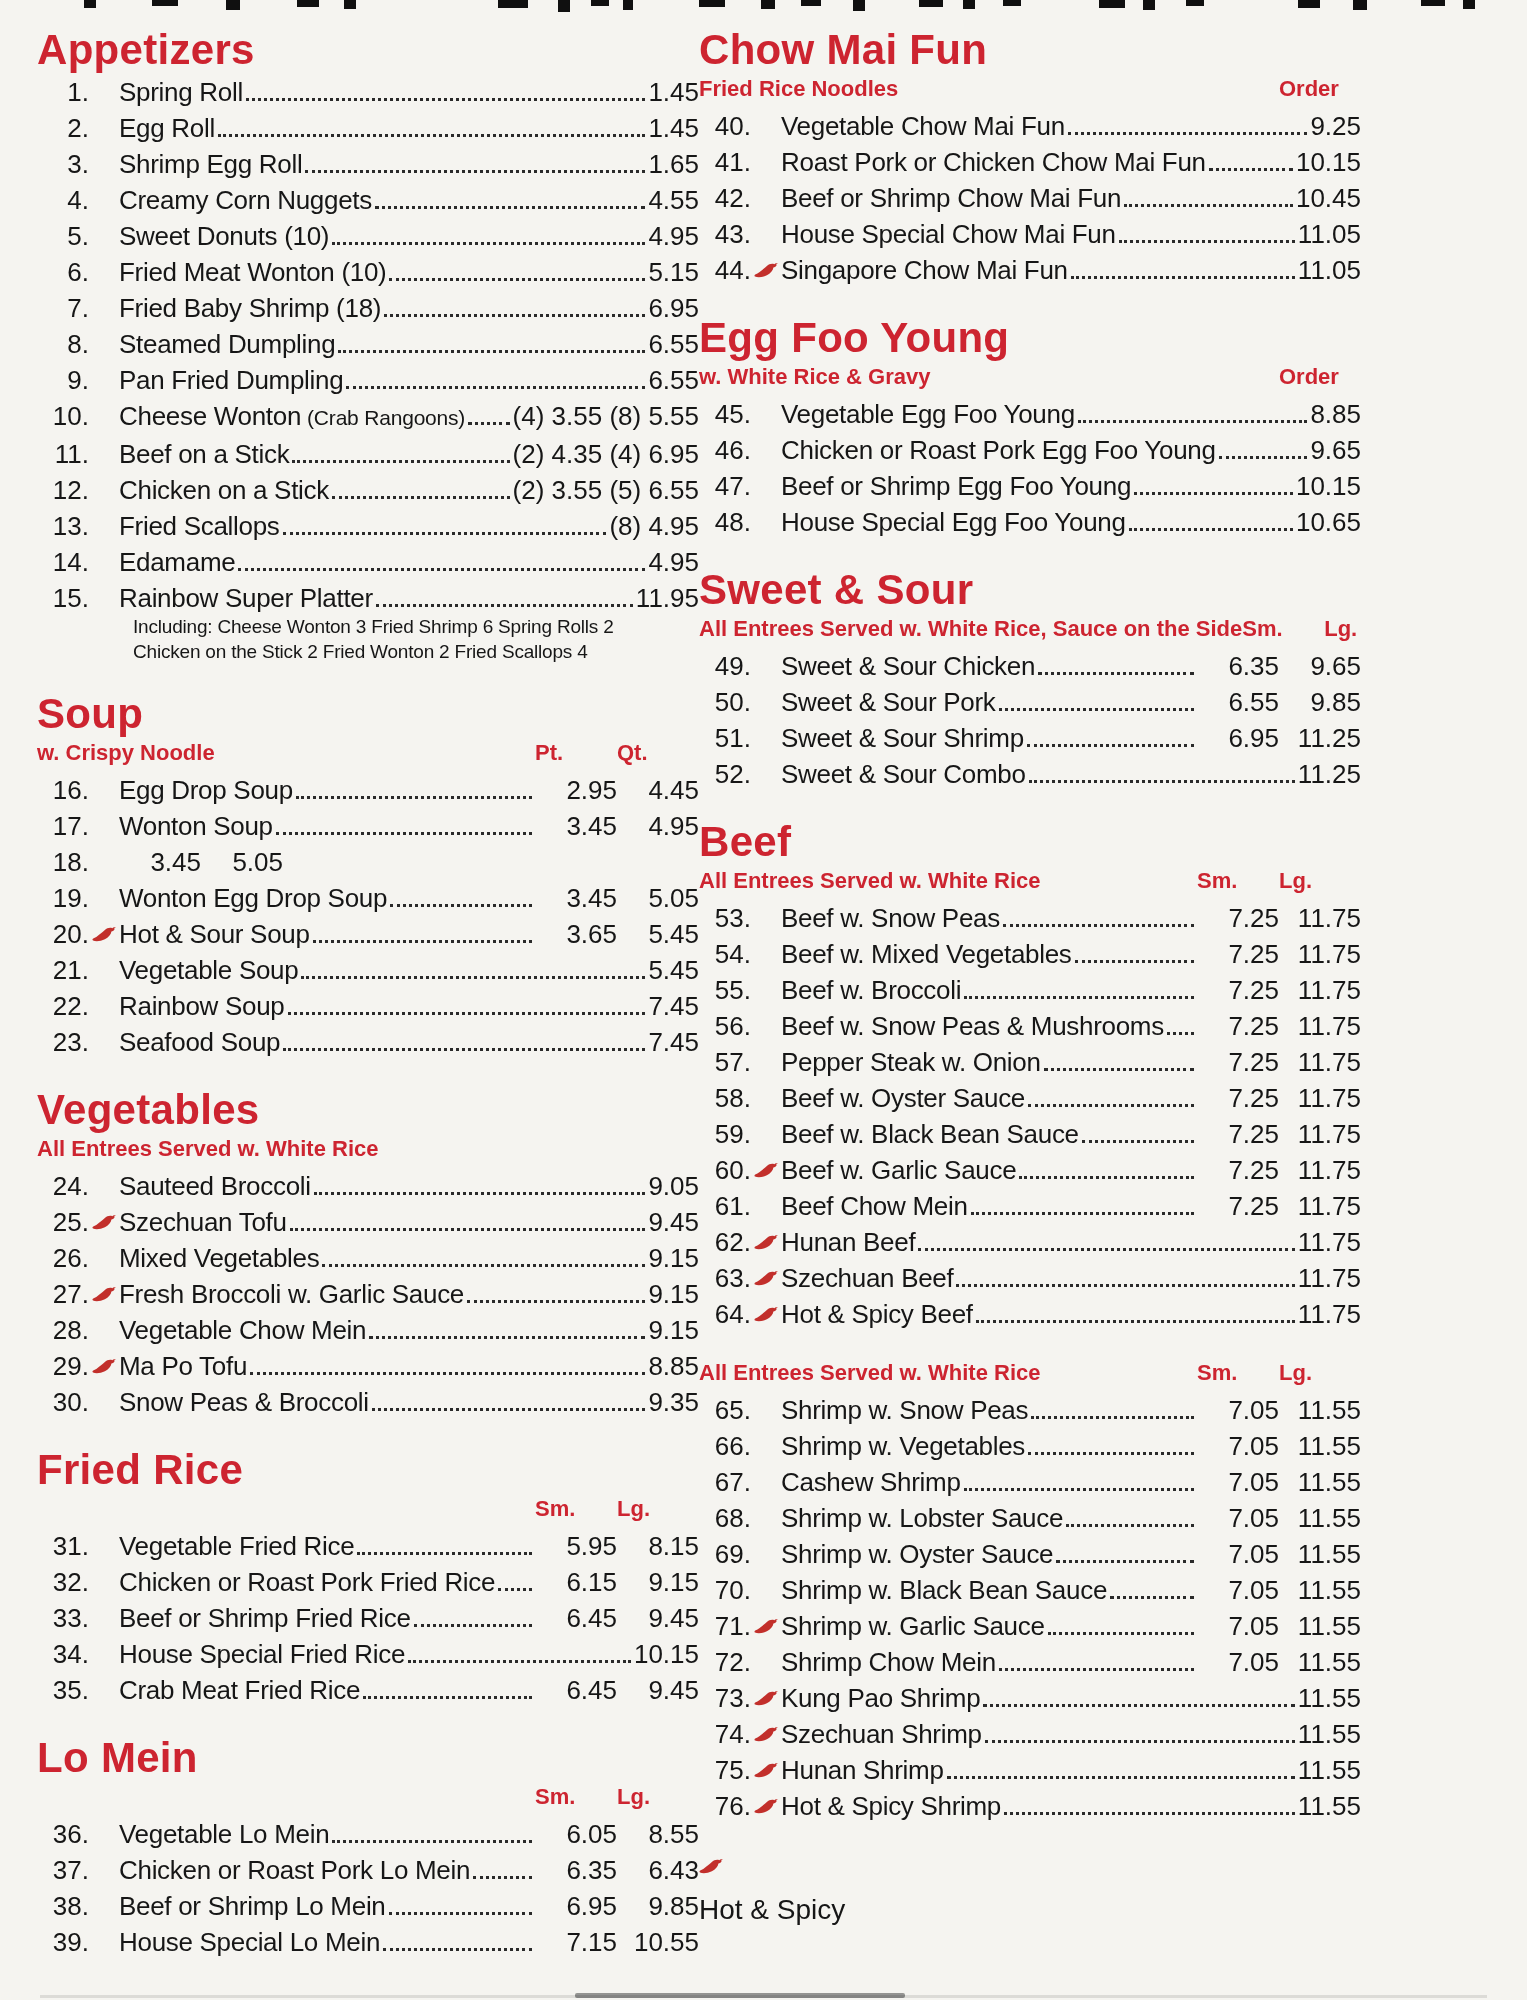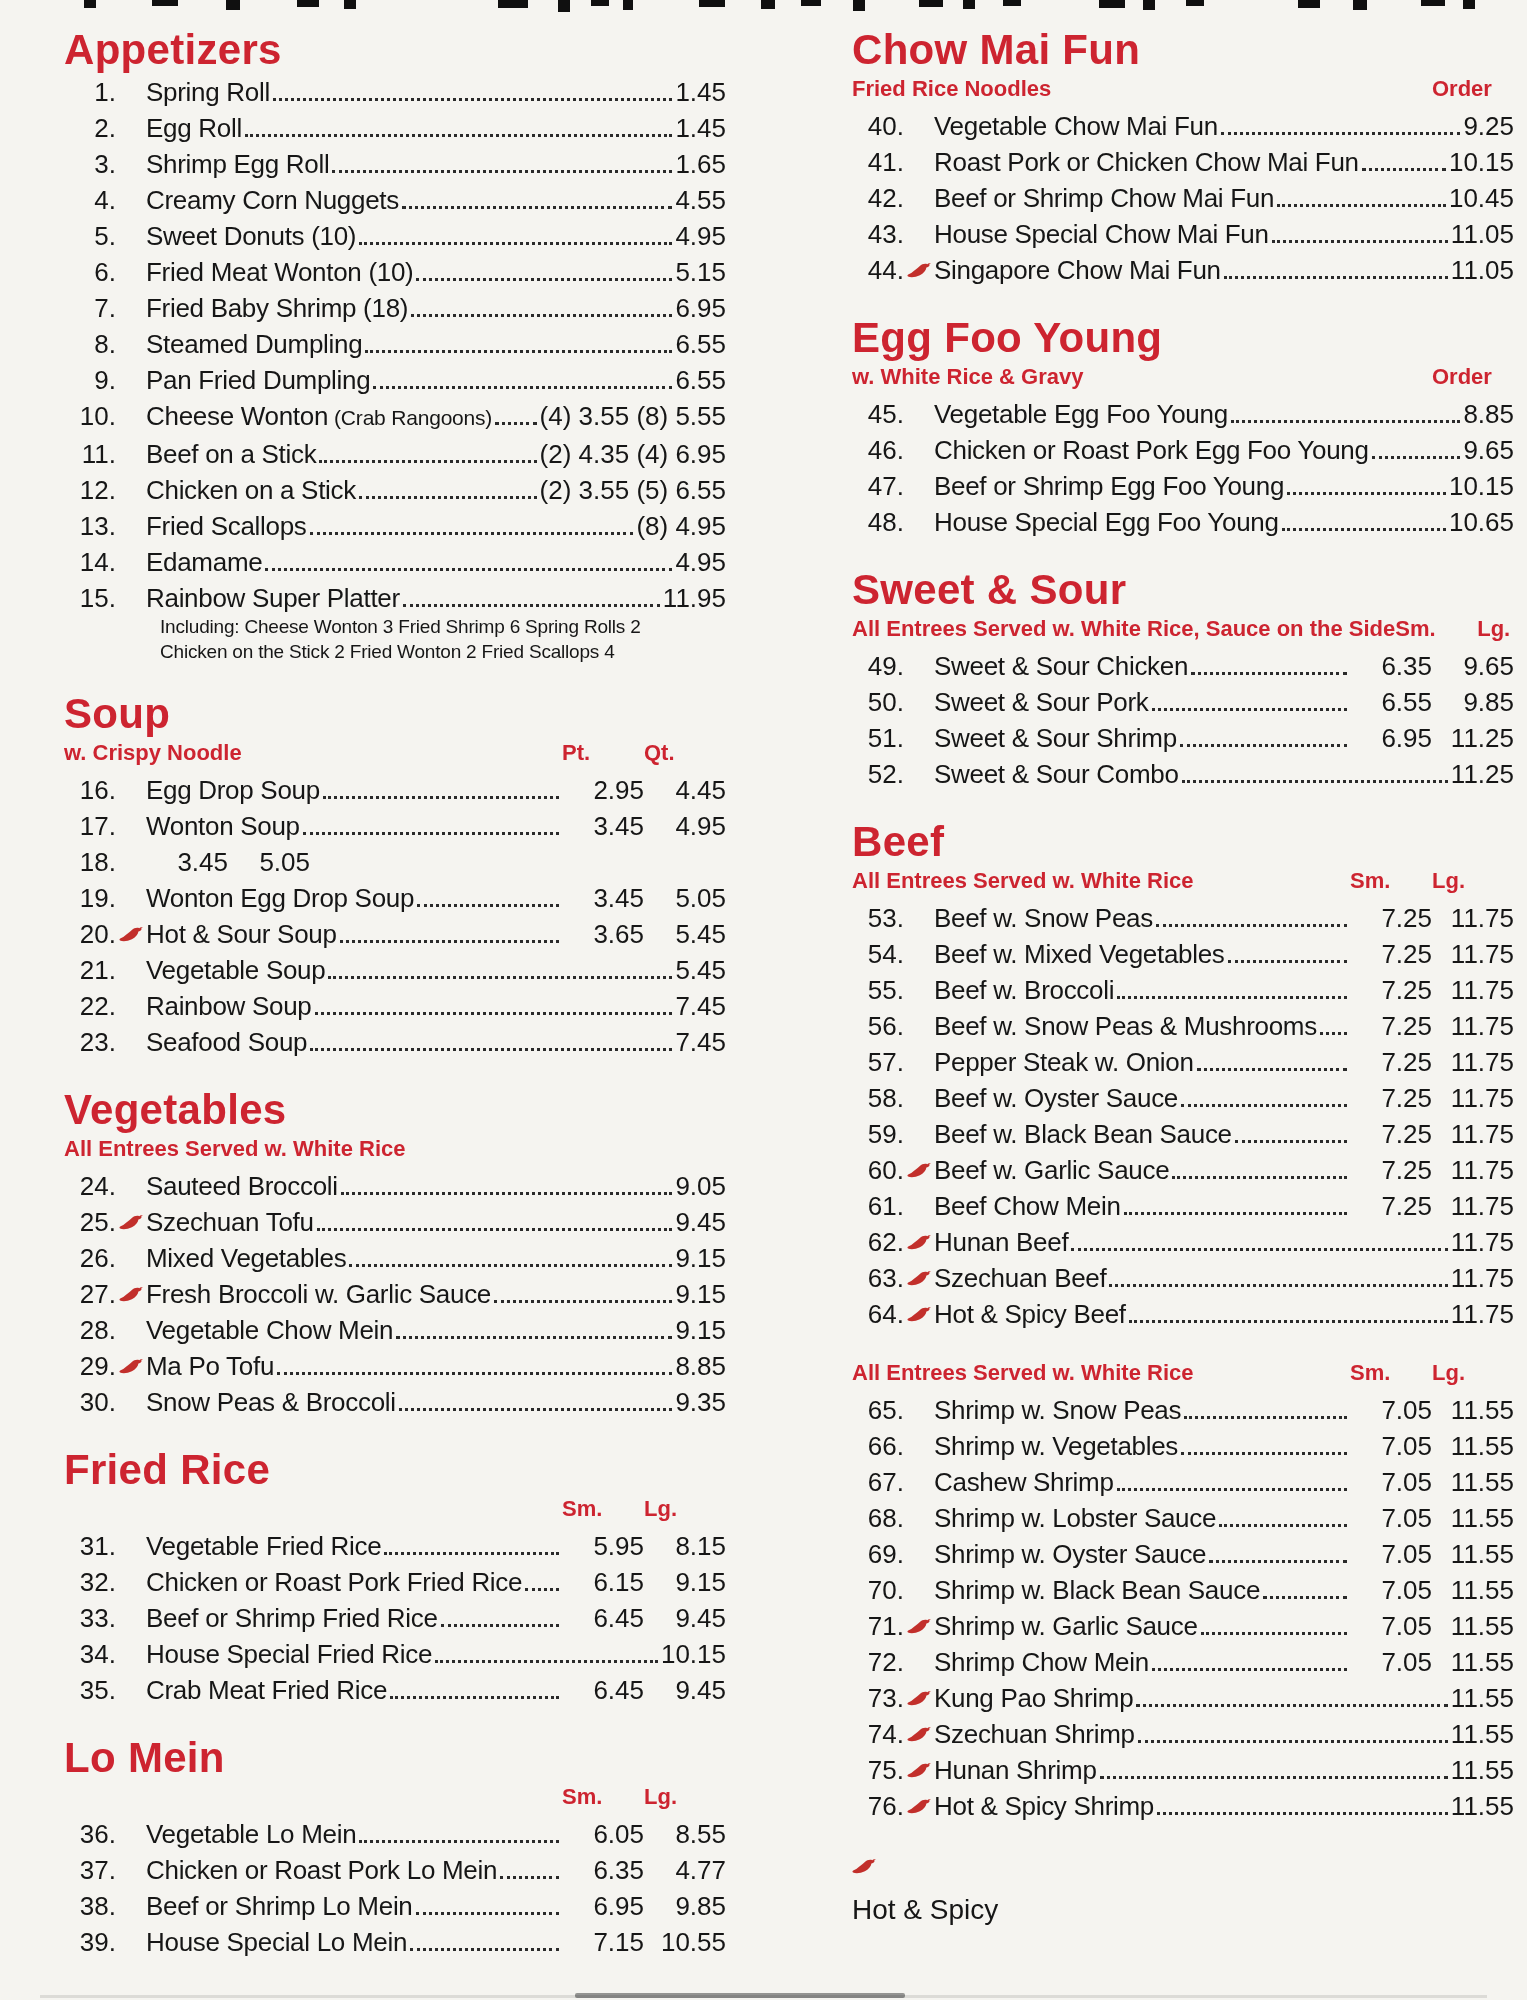--- a/index.html
+++ b/index.html
@@ -9,21 +9,21 @@
     --bg:#f5f4f0;
   }
   *{box-sizing:border-box;}
   html,body{margin:0;padding:0;}
   body{
     width:1527px;height:2000px;position:relative;overflow:hidden;
     background:var(--bg);
     color:var(--ink);
     font-family:"Liberation Sans", sans-serif;
   }
-  .page{position:absolute;inset:0;padding:26px 20px 0 64px;display:flex;gap:126px;}
+  .page{position:absolute;inset:0;padding:26px 20px 0 37px;display:flex;}
   .col{width:662px;flex:none;}
   .section{margin-bottom:26px;}
   .title{margin:0;font-size:42px;line-height:48px;font-weight:700;color:var(--accent);letter-spacing:.3px;}
   .subrow{display:flex;align-items:baseline;font-weight:700;color:var(--accent);font-size:22px;line-height:30px;margin-bottom:4px;}
   .sub{flex:none;}
   .spacer{flex:1;}
   .h1,.h2{flex:none;width:82px;text-align:left;}
   .item{display:flex;align-items:baseline;font-size:26px;line-height:36px;white-space:nowrap;}
   .num{flex:none;width:52px;text-align:right;}
   .pep{flex:none;width:30px;padding-left:3px;}
@@ -380,21 +380,21 @@
           <span class="dots"></span>
           <span class="p1">6.05</span>
           <span class="p2">8.55</span>
         </div>
         <div class="item">
           <span class="num">37.</span>
           <span class="pep"></span>
           <span class="name">Chicken or Roast Pork Lo Mein</span>
           <span class="dots"></span>
           <span class="p1">6.35</span>
-          <span class="p2">4.77</span>
+          <span class="p2">6.43</span>
         </div>
         <div class="item">
           <span class="num">38.</span>
           <span class="pep"></span>
           <span class="name">Beef or Shrimp Lo Mein</span>
           <span class="dots"></span>
           <span class="p1">6.95</span>
           <span class="p2">9.85</span>
         </div>
         <div class="item">

